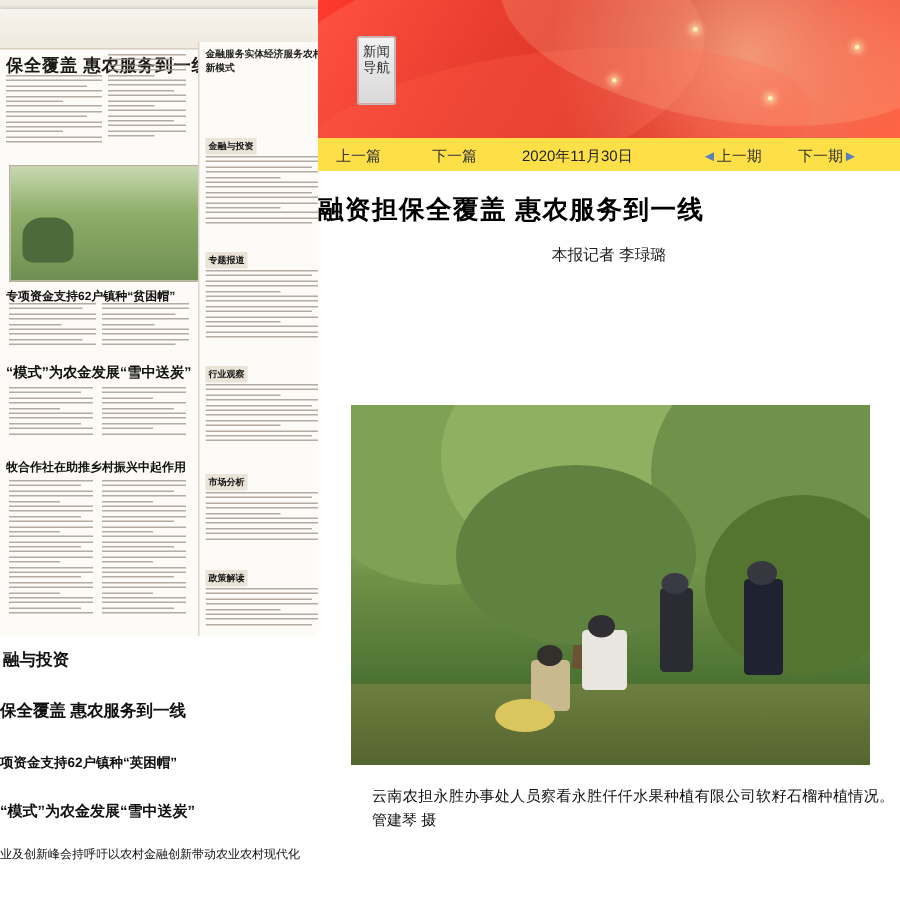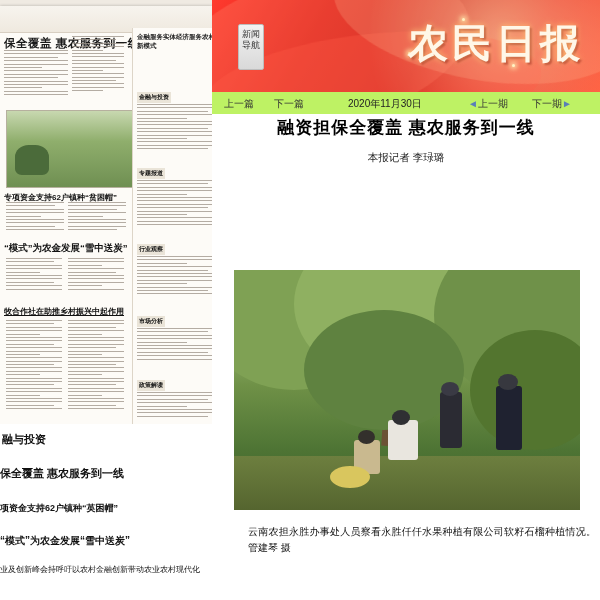--- a/index.html
+++ b/index.html
@@ -45,21 +45,21 @@
     white-space:nowrap;overflow:hidden;
   }
   .np-sub2{
     position:absolute;left:4px;top:236px;width:170px;
     font-size:9.5px;font-weight:bold;color:#111;
     white-space:nowrap;overflow:hidden;
   }
   .np-sub3{
     position:absolute;left:4px;top:300px;width:150px;
     font-size:8px;font-weight:bold;color:#111;
-    white-space:nowrap;overflow:hidden;text-decoration:underline;
+    white-space:nowrap;overflow:hidden;
   }
   
   .col{position:absolute;overflow:hidden;}
   .col i{
     display:block;height:1px;background:#9b9287;margin-bottom:2.4px;
     opacity:.75;
   }
   .col i.s{width:60%}
   .col i.m{width:85%}
   .col i.l{width:100%}
@@ -135,41 +135,41 @@
     position:absolute;left:26px;top:24px;width:26px;height:46px;
     background:linear-gradient(180deg,#f2f2f2,#d9d9d9);
     border:1px solid #bdbdbd;border-radius:2px;
     font-size:9px;color:#333;line-height:11px;text-align:center;
     padding-top:4px;box-sizing:border-box;
   }
 
   
   #toolbar{
     position:absolute;left:212px;top:92px;width:388px;height:22px;
-    background:#bef264;border-bottom:1px solid #dcdcdc;
+    background:#fde047;border-bottom:1px solid #dcdcdc;
     font-size:10px;color:#333;
   }
   #toolbar .tb{position:absolute;top:5px;white-space:nowrap;}
   .tb-prev{left:12px}
-  .tb-next{left:62px}
+  .tb-next{left:76px}
   .tb-date{left:136px;color:#222}
   .tb-pprev{left:256px}
   .tb-pnext{left:320px}
   #toolbar .arr{color:#5a7fb8}
 
   
   #article{
     position:absolute;left:212px;top:114px;width:388px;height:486px;
     background:#ffffff;overflow:hidden;
   }
   .kicker{
     margin-top:12px;text-align:center;font-size:11px;color:#222;
   }
   .title{
-    margin-top:2px;text-align:center;font-size:17px;font-weight:bold;color:#000;
+    margin-top:14px;font-size:17px;font-weight:bold;color:#000;
     letter-spacing:1px;
   }
   .byline{
     margin-top:12px;text-align:center;font-size:10.5px;color:#222;
   }
   .photo-wrap{
     position:absolute;left:22px;top:156px;width:346px;height:240px;
     overflow:hidden;border:0;
     background:
       linear-gradient(180deg,#d9e6bf 0%,#a9c483 18%,#6f9147 48%,#4e7434 75%,#3c5c28 100%);
@@ -486,21 +486,20 @@
 </div>
 
 <div id="banner">
   <div class="rib rib1"></div>
   <div class="rib rib2"></div>
   <div class="rib rib3"></div>
   <div class="spark" style="left:250px;top:18px"></div>
   <div class="spark" style="left:300px;top:64px"></div>
   <div class="spark" style="left:358px;top:30px"></div>
   <div class="spark" style="left:196px;top:52px"></div>
-  <div class="logo">农民日报</div>
   <div class="nav-badge">新闻导航</div>
 </div>
 
 <div id="toolbar">
   <span class="tb tb-prev">上一篇</span>
   <span class="tb tb-next">下一篇</span>
   <span class="tb tb-date">2020年11月30日</span>
   <span class="tb tb-pprev">
     <span class="arr">◄</span><span>上一期</span>
   </span>

